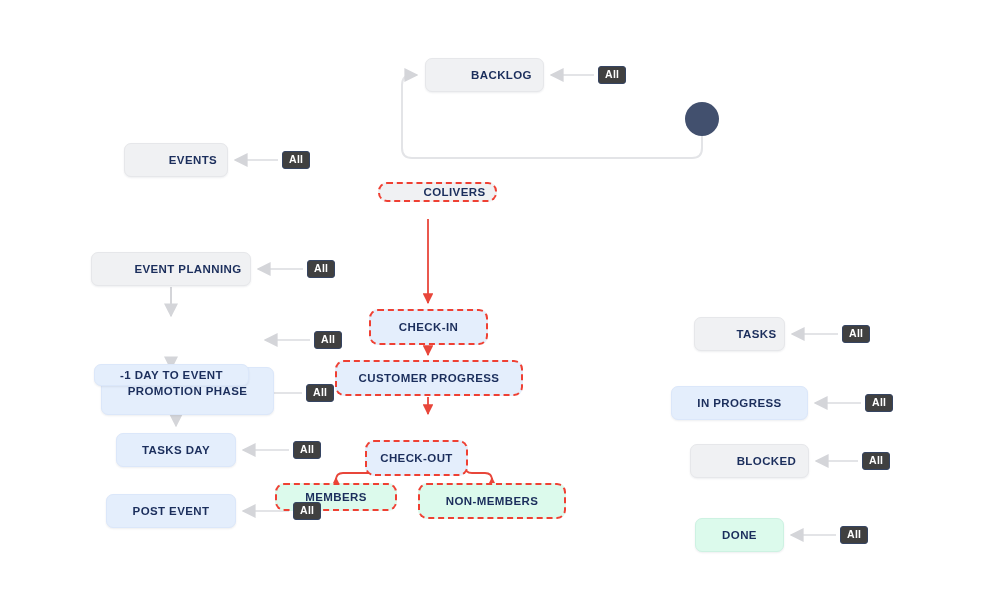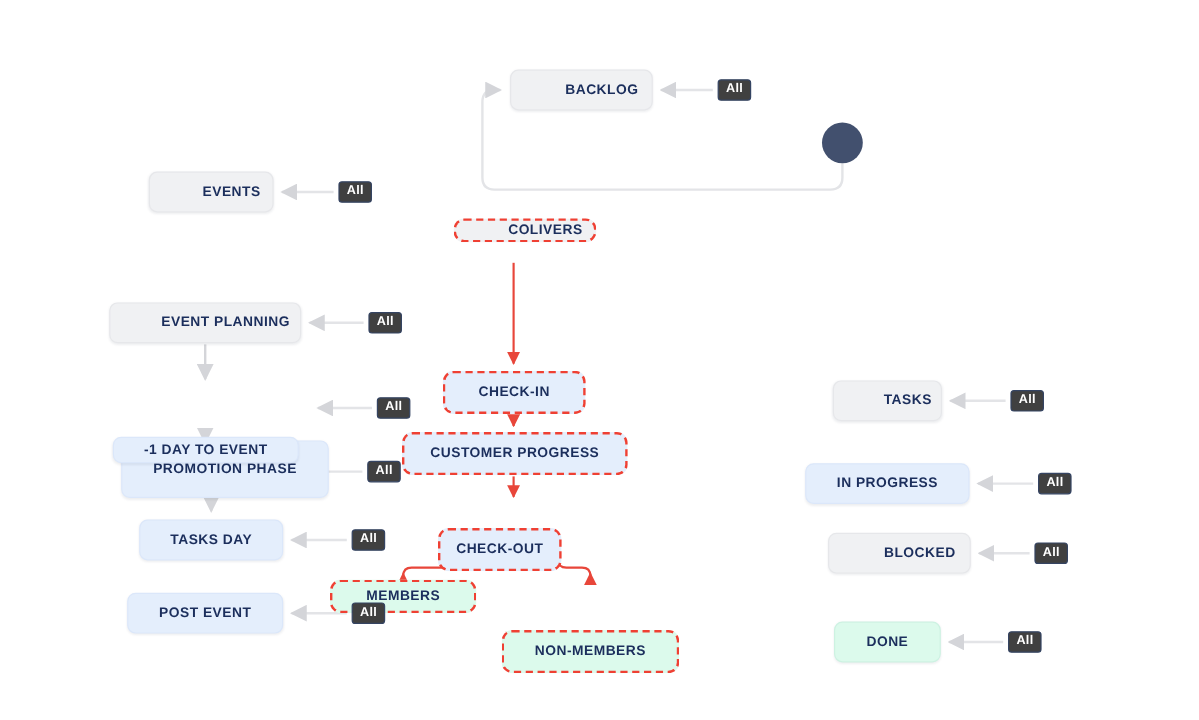--- a/index.html
+++ b/index.html
@@ -131,21 +131,21 @@
       <div class="node dashed fill-blue" style="left: 369px; top: 309px; width: 119px; height: 36px;">CHECK-IN</div>
       <div class="node solid fill-blue" style="left: 101px; top: 323px; width: 173px; height: 48px; margin-top: 44px;">PROMOTION PHASE</div>
       <div class="node solid fill-gray" style="left: 694px; top: 317px; width: 91px; height: 34px;">TASKS</div>
       <div class="node dashed fill-blue" style="left: 335px; top: 360px; width: 188px; height: 36px;">CUSTOMER PROGRESS</div>
       <div class="node solid fill-blue" style="left: 94px; top: 364px; width: 155px; height: 22px;">-1 DAY TO EVENT</div>
       <div class="node solid fill-blue" style="left: 671px; top: 386px; width: 137px; height: 34px;">IN PROGRESS</div>
       <div class="node dashed fill-blue" style="left: 365px; top: 440px; width: 103px; height: 36px;">CHECK-OUT</div>
       <div class="node solid fill-blue" style="left: 116px; top: 433px; width: 120px; height: 34px;">TASKS DAY</div>
       <div class="node solid fill-gray" style="left: 690px; top: 444px; width: 119px; height: 34px;">BLOCKED</div>
       <div class="node dashed fill-green" style="left: 275px; top: 483px; width: 122px; height: 28px;">MEMBERS</div>
-      <div class="node dashed fill-green" style="left: 418px; top: 483px; width: 148px; height: 36px; margin-top: 42px;">NON-MEMBERS</div>
+      <div class="node dashed fill-green" style="left: 418px; top: 483px; width: 148px; height: 36px;">NON-MEMBERS</div>
       <div class="node solid fill-blue" style="left: 106px; top: 494px; width: 130px; height: 34px;">POST EVENT</div>
       <div class="node solid fill-green" style="left: 695px; top: 518px; width: 89px; height: 34px;">DONE</div>
     </div>
   <div id="badges-container">
       <div class="badge" style="left: 598px; top: 66px;">All</div>
       <div class="badge" style="left: 282px; top: 151px;">All</div>
       <div class="badge" style="left: 307px; top: 260px;">All</div>
       <div class="badge" style="left: 842px; top: 325px;">All</div>
       <div class="badge" style="left: 314px; top: 331px;">All</div>
       <div class="badge" style="left: 306px; top: 384px;">All</div>

